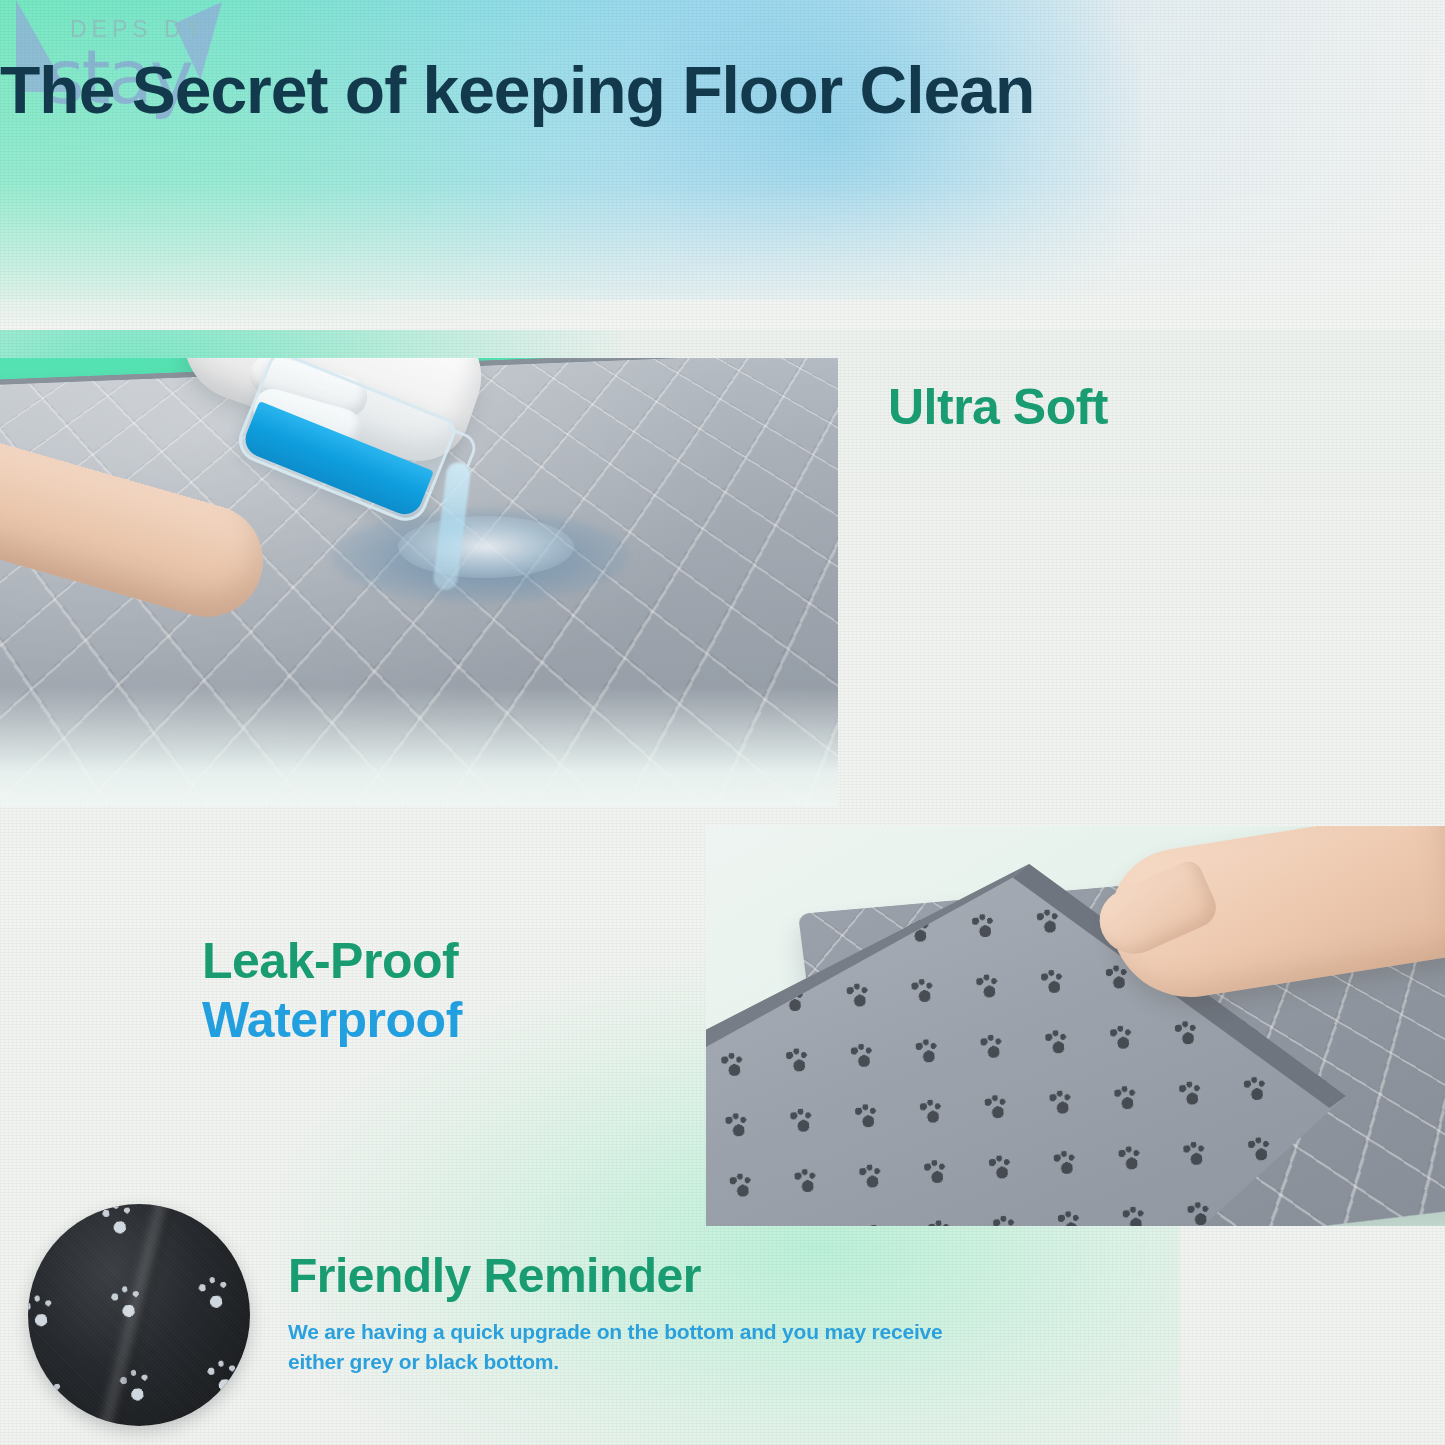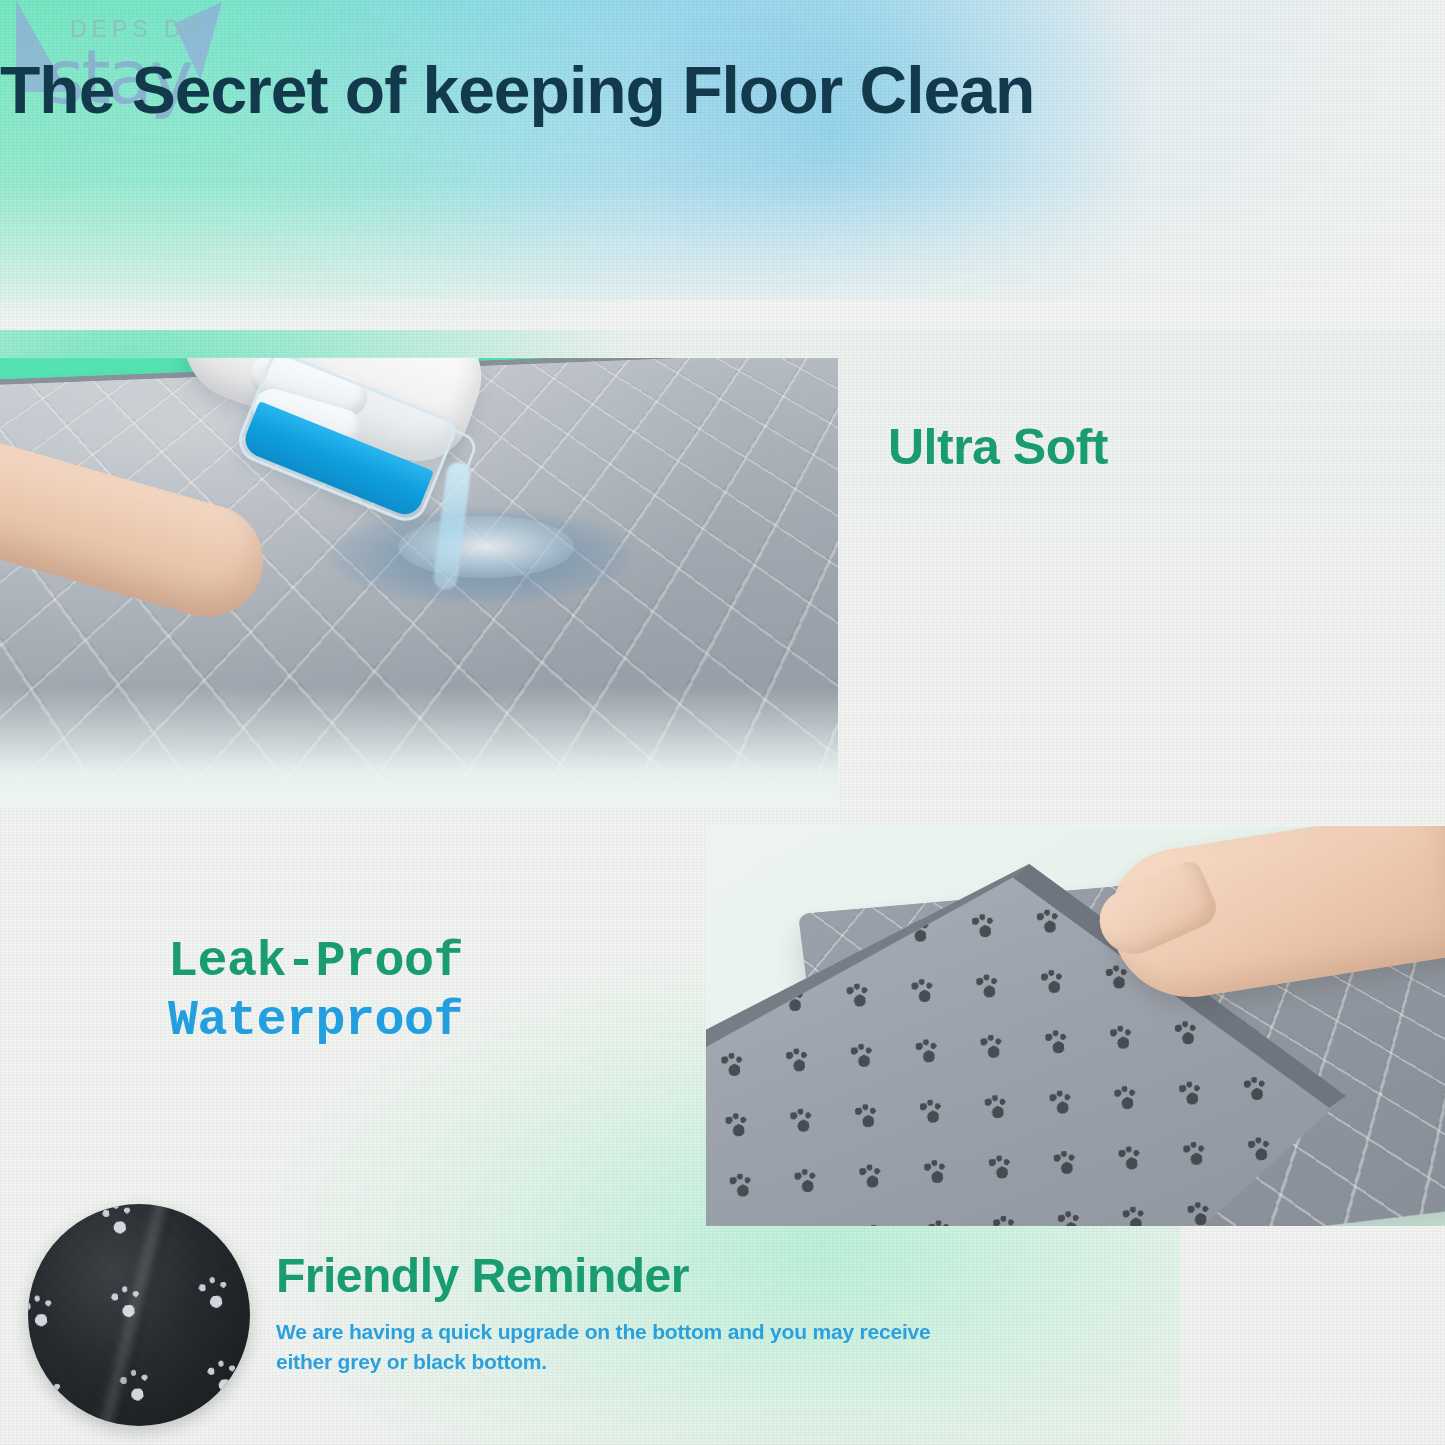--- a/index.html
+++ b/index.html
@@ -256,24 +256,24 @@
     position:absolute; left:392px; top:52px; width:116px; height:66px;
     background:linear-gradient(165deg,#f6dbc7 0%, #e8c2a8 100%);
     border-radius:40px 18px 26px 44px;
     transform:rotate(-24deg);
     z-index:15;
     box-shadow:inset -6px -8px 14px rgba(175,135,110,0.28);
   }
 
   
   .feat-right {
-    position:absolute; left:888px; top:378px; width:500px;margin-top:40px;
+    position:absolute; left:888px; top:378px; width:500px;
   }
   .feat-left {
-    position:absolute; left:168px; top:932px; width:460px;font-family:Liberation Mono, monospace;
+    position:absolute; left:202px; top:932px; width:460px;
   }
   .feat-line-1 {
     font-size:50px; font-weight:700; color:#199c71;
     letter-spacing:-0.5px; line-height:1.18;
     white-space:nowrap;
   }
   .feat-line-2 {
     font-size:50px; font-weight:700; color:#229fdf;
     letter-spacing:-0.5px; line-height:1.18;
     white-space:nowrap;
@@ -303,21 +303,21 @@
     background-size:88px 84px;
     background-repeat:repeat;
     transform:rotate(-6deg);
   }
   .swatch-grain {
     position:absolute; inset:0; opacity:0.22;
     background-image:repeating-linear-gradient(45deg, rgba(255,255,255,0.10) 0 1px, rgba(0,0,0,0) 1px 3px);
   }
 
   .reminder {
-    position:absolute; left:276px; top:1248px; width:690px;
+    position:absolute; left:288px; top:1248px; width:690px;
   }
   .reminder-title {
     font-size:48px; font-weight:700; color:#199c71;
     letter-spacing:-0.5px; margin-bottom:14px; white-space:nowrap;
   }
   .reminder-body {
     font-size:21px; font-weight:700; color:#2aa0dd;
     line-height:1.44; letter-spacing:-0.2px;
   }
 </style>

